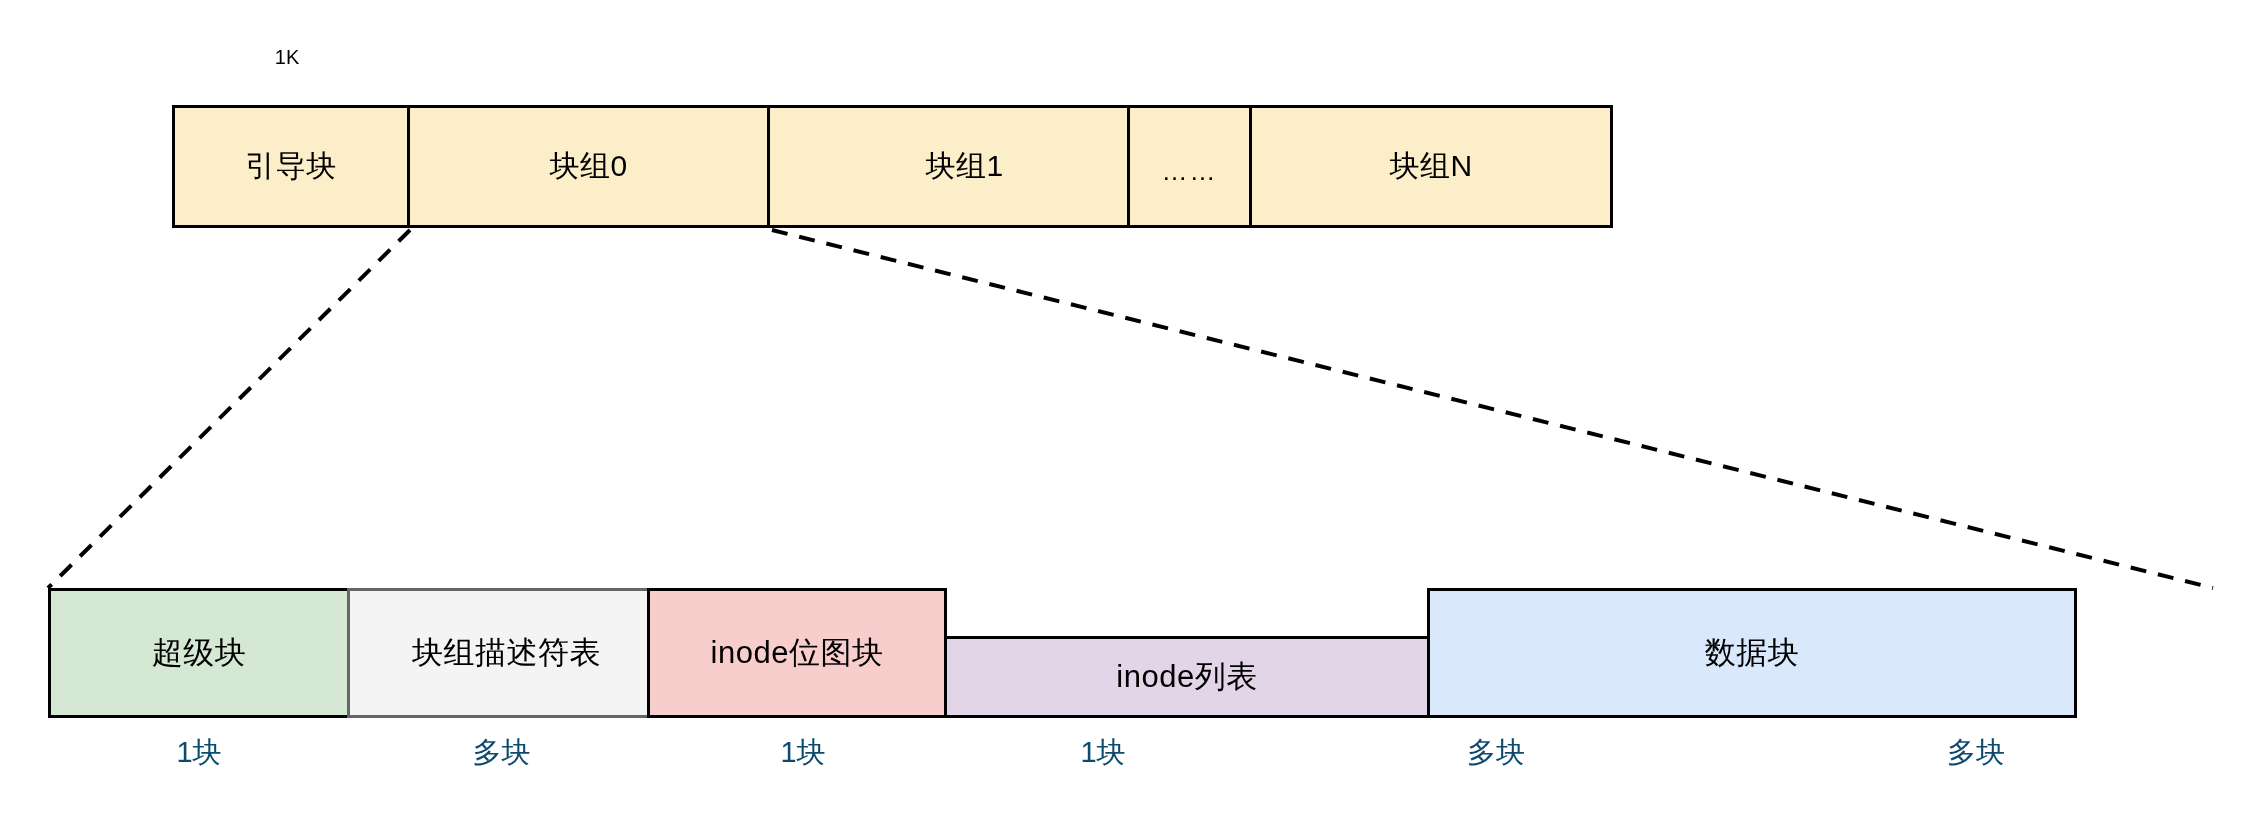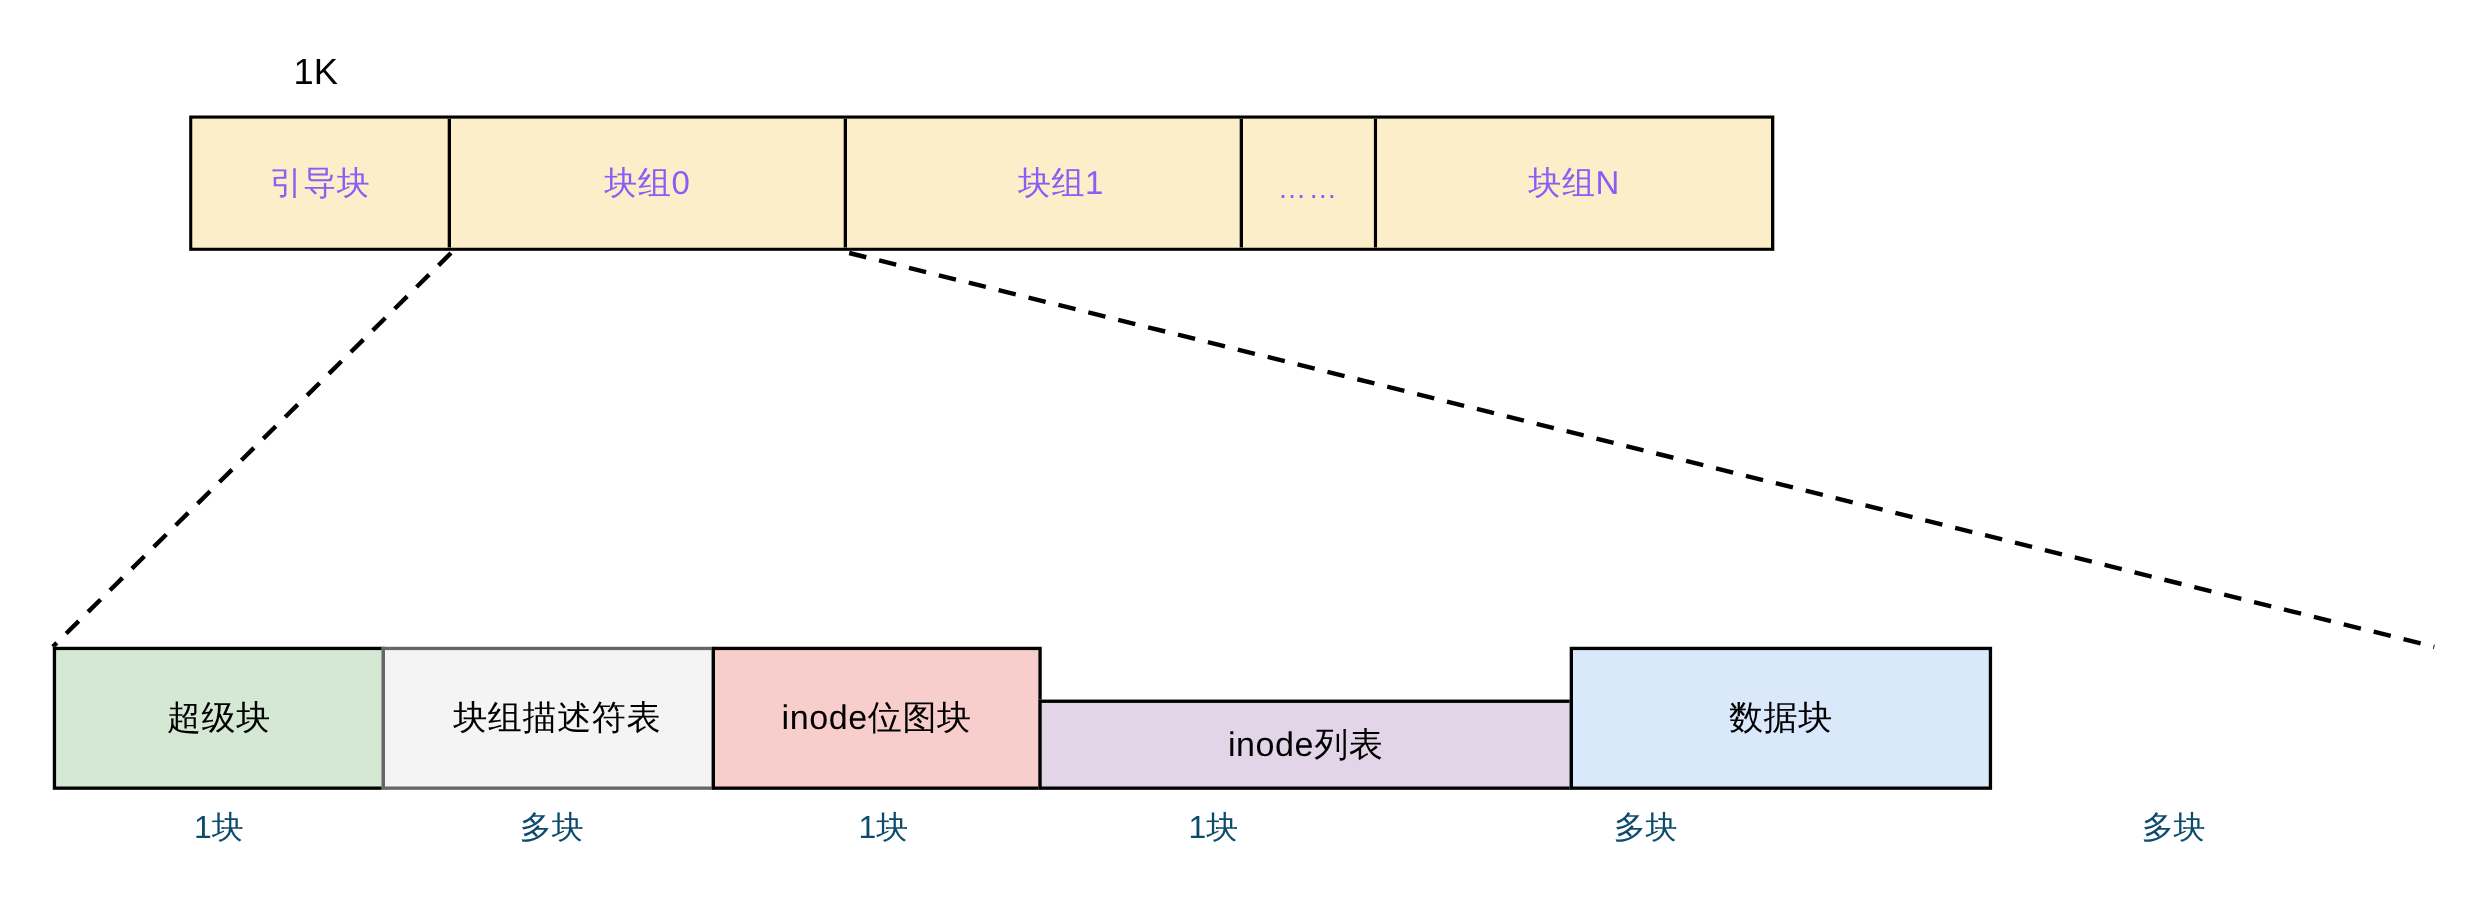--- a/index.html
+++ b/index.html
@@ -44,21 +44,21 @@
   }
   #disk-bar .cell {
     box-sizing: border-box;
     display: flex;
     align-items: center;
     justify-content: center;
     background: #fbeec8;
     border-right: 3px solid #000000;
     font-size: 30px;
     letter-spacing: 0.5px;
-    color: #8b5cf6;
+    color: #000000;
     white-space: nowrap;
   }
   #disk-bar .cell:last-child { border-right: none; }
 
   
   .w-boot   { flex: 0 0 235px; }
   .w-bg0    { flex: 0 0 360px; }
   .w-bg1    { flex: 0 0 360px; padding-left: 32px; }
   .w-ell    { flex: 0 0 122px; }
   .w-bgn    { flex: 1 1 auto; }
@@ -70,30 +70,30 @@
     transform: translateY(4px);
   }
 
   
   #size-caption {
     position: absolute;
     left: 232px;
     top: 46px;
     width: 110px;
     text-align: center;
-    font-size: 33px;
+    font-size: 20px;
     color: #000000;
   }
 
   
   #group-bar {
     position: absolute;
     left: 48px;
     top: 588px;
-    width: 1760px;
+    width: 2026px;
     height: 130px;
     display: flex;
   }
   #group-bar .seg {
     box-sizing: border-box;
     display: flex;
     align-items: center;
     justify-content: center;
     font-size: 31px;
     letter-spacing: 0.5px;

